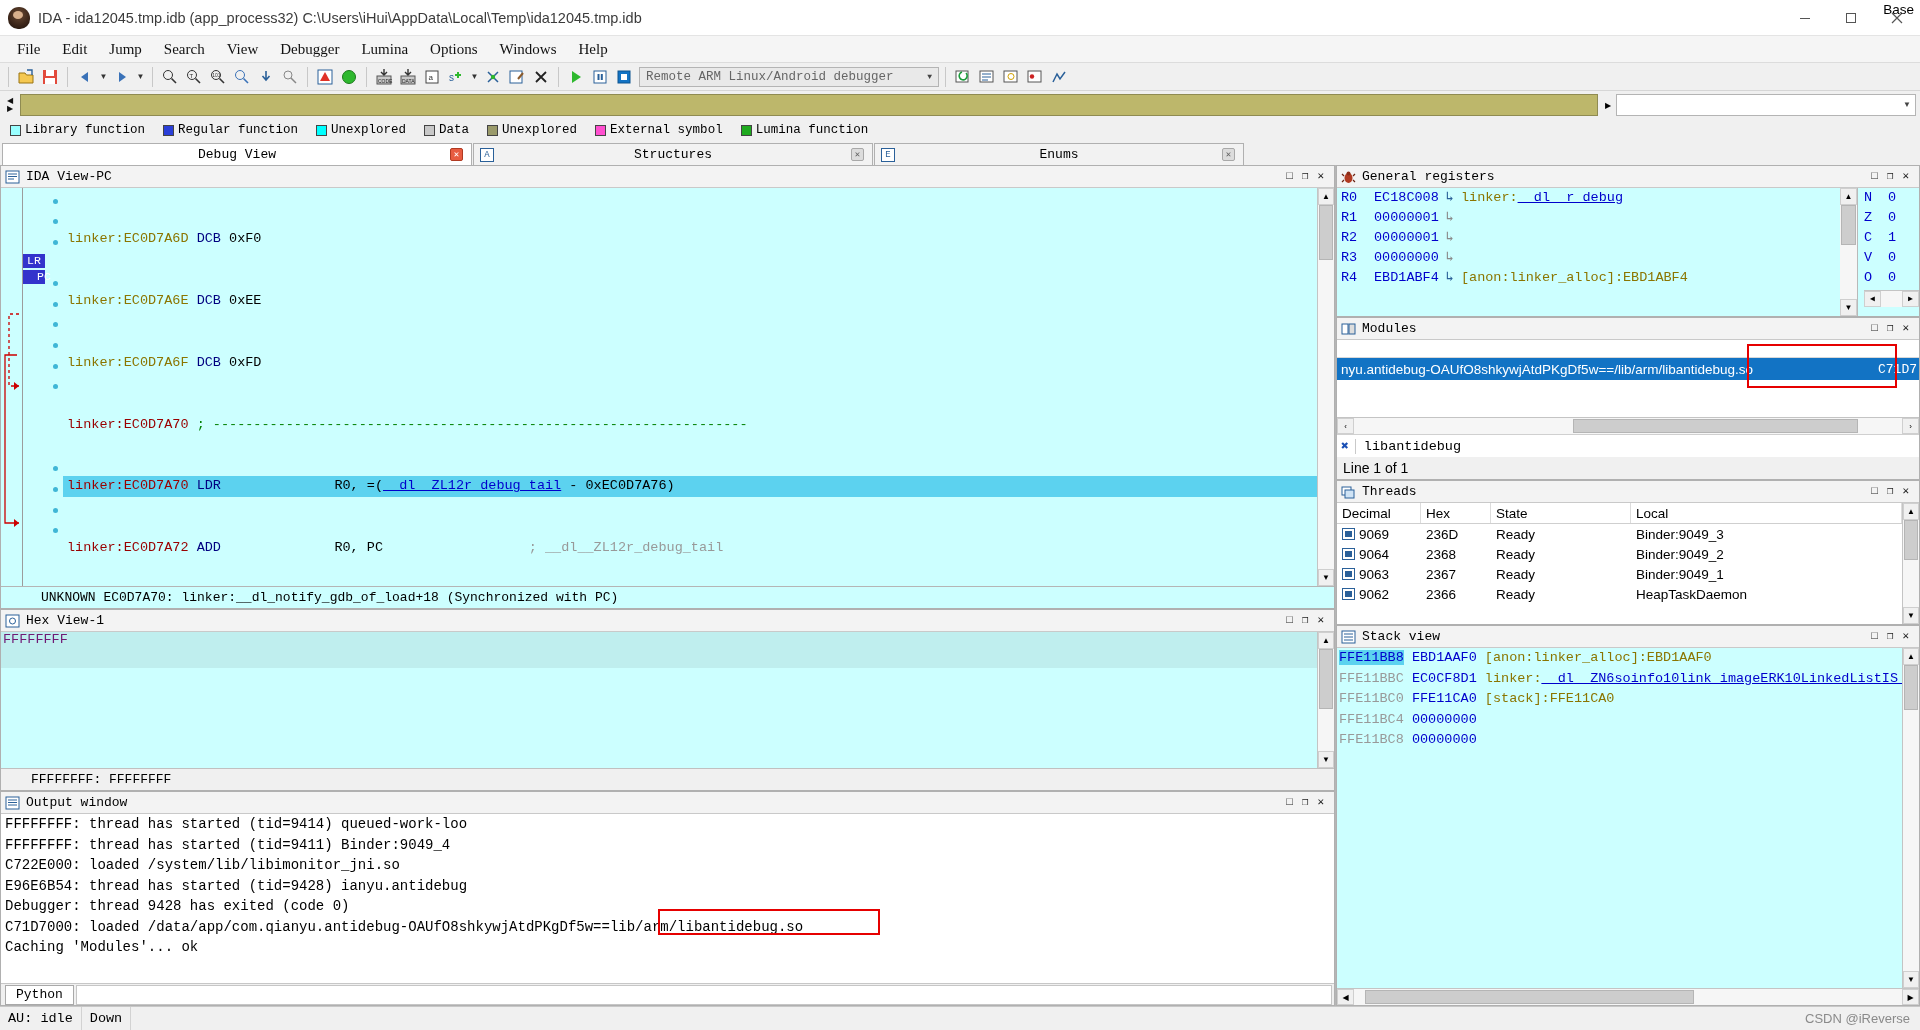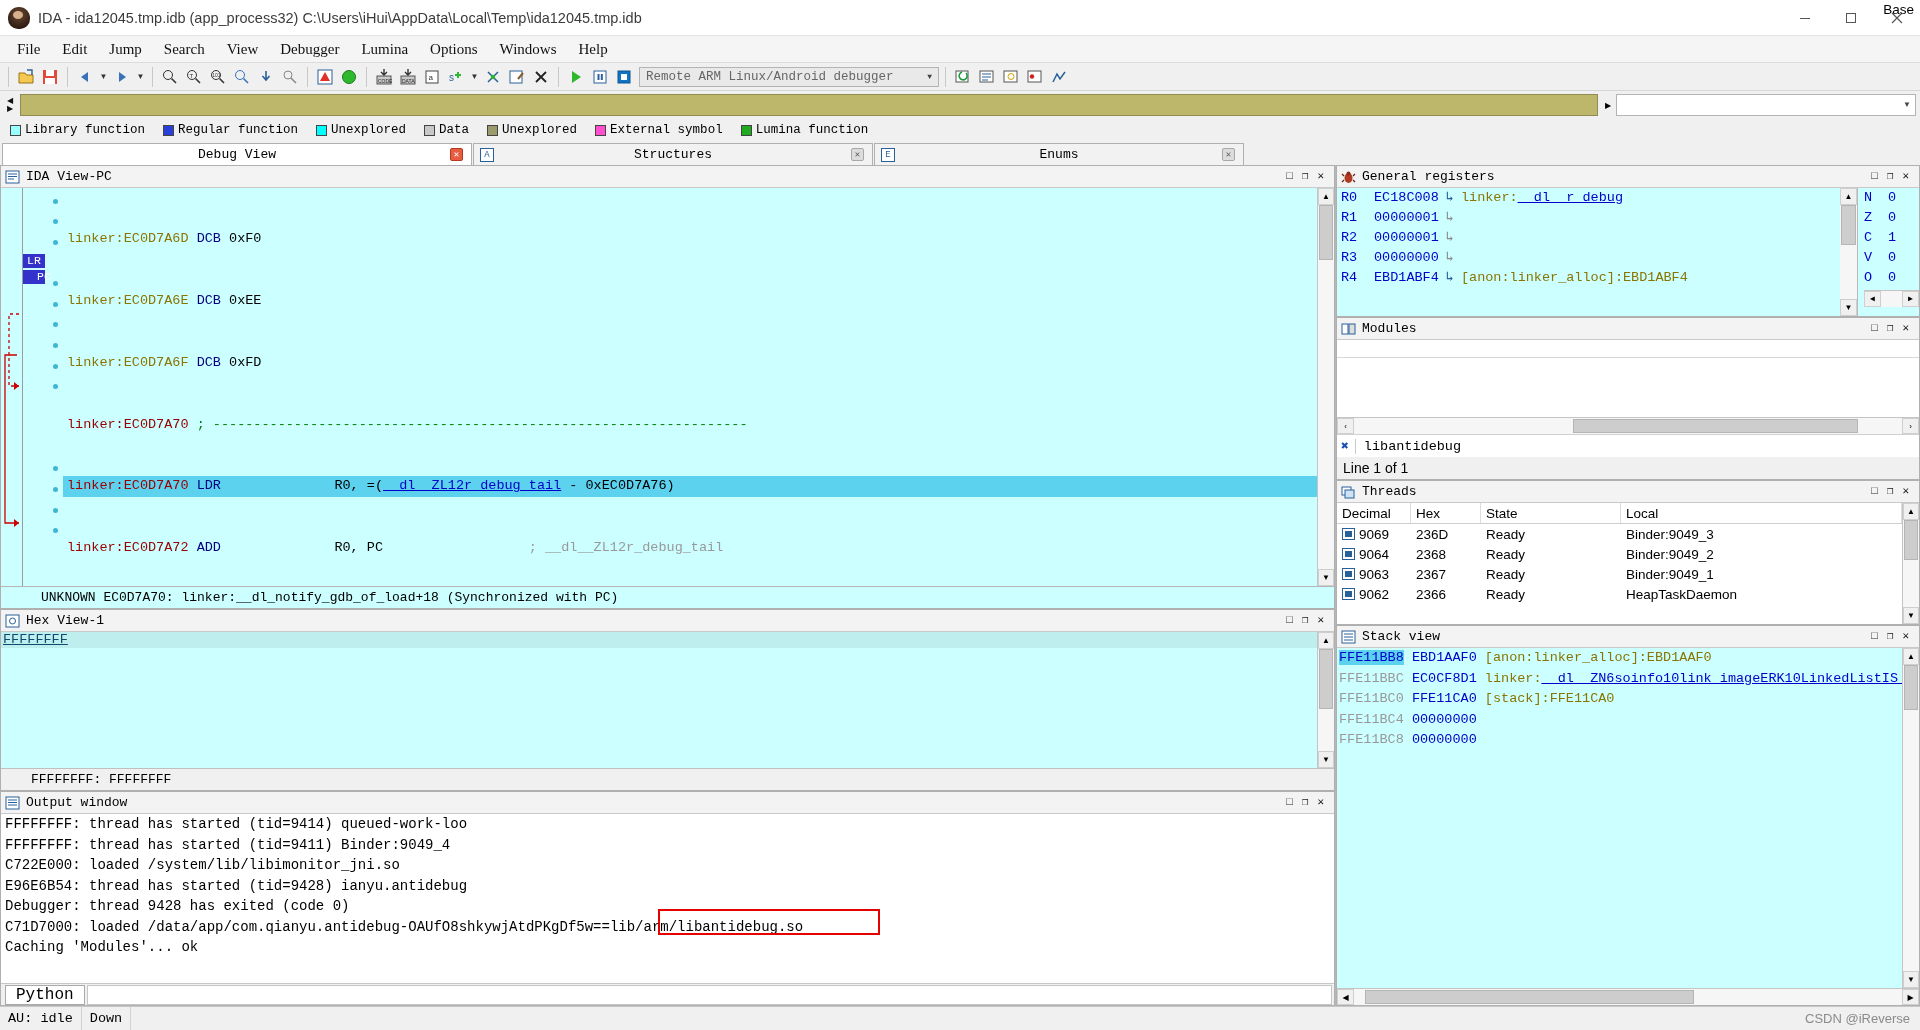--- a/index.html
+++ b/index.html
@@ -173,48 +173,48 @@
   .mod-filter .fval { border-left:1px solid #c9c9c9; padding-left:8px; flex:1;}
   .mod-line { height:22px; display:flex; align-items:center; padding-left:6px; background:#f0f0f0;
               font-family:"Liberation Sans", sans-serif; font-size:14px; flex:0 0 22px;}
 
   
   .th-table { flex:1; display:flex; flex-direction:column; min-height:0; background:#fff; font-family:"Liberation Sans", sans-serif; font-size:13.5px;}
   .th-head { display:flex; height:21px; background:#fff; border-bottom:1px solid #cfcfcf; flex:0 0 21px;}
   .th-head div { padding-left:5px; border-right:1px solid #dcdcdc; display:flex; align-items:center;}
   .th-row { display:flex; height:20px; align-items:center; }
   .th-row div { padding-left:5px; display:flex; align-items:center; overflow:hidden; white-space:nowrap;}
-  .th-c0 { width:74px; } .th-c1 { width:70px; } .th-c2 { width:140px; } .th-c3 { flex:1; }
+  .th-c0 { width:84px; } .th-c1 { width:70px; } .th-c2 { width:140px; } .th-c3 { flex:1; }
   .th-icon { width:13px; height:12px; margin-right:4px; background:#fff; border:1px solid #2a6099; position:relative; flex:0 0 13px;}
   .th-icon::after{content:""; position:absolute; left:2px; top:2px; width:7px; height:6px; background:#2a6099;}
 
   
   .hex-body { flex:1; background:#ccffff; min-height:0; display:flex; flex-direction:column; position:relative;}
-  .hex-line { height:16px; font-family:"Liberation Mono", monospace; font-size:13.5px; color:#0c4a6e; padding-left:2px; background:#bfeeee;text-decoration:underline;}
+  .hex-line { height:36px; font-family:"Liberation Mono", monospace; font-size:13.5px; color:#701a75; padding-left:2px; background:#bfeeee;}
   .hex-status { height:22px; flex:0 0 22px; background:#f0f0f0; border-top:1px solid #c0c0c0; display:flex; align-items:center;
                 padding-left:30px; font-family:"Liberation Mono", monospace; font-size:13px;}
 
   
   .stk-body { flex:1; background:#ccffff; min-height:0; font-family:"Liberation Mono", monospace; font-size:13.5px; line-height:20.5px; overflow:hidden; padding-left:2px;}
   .stk-row { height:20.5px; white-space:nowrap;}
   .stk-a { color:#0000cc; }
   .stk-a.sel { background:#5cd2ef; }
   .stk-v { color:#0000cc; }
   .stk-c { color:#8b7500; }
   .stk-c .u { color:#0000cc; text-decoration:underline;}
   .stk-status { height:22px; flex:0 0 22px; background:#ccffff; border-top:1px solid #c0c0c0; display:flex; align-items:center;
                 padding-left:4px; font-family:"Liberation Mono", monospace; font-size:13px;}
 
   
   .out-body { flex:1; background:#ffffff; min-height:0; font-family:"Liberation Mono", monospace; font-size:14px; line-height:20.5px; padding-left:4px; overflow:hidden; position:relative;}
   .out-line { height:20.5px; white-space:nowrap;}
 
   .pybar { height:22px; background:#f0f0f0; display:flex; align-items:center; flex:0 0 22px; border-top:1px solid #c7c7c7;}
   .pytab { height:20px; padding:0 10px; background:#fff; border:1px solid #a9a9a9; display:flex; align-items:center;
-           font-family:"Liberation Mono", monospace; font-size:16px; margin-left:4px;}
+           font-family:"Liberation Mono", monospace; font-size:13px; margin-left:4px;}
   .pyinput { flex:1; height:20px; background:#fff; border:1px solid #c6c6c6; margin:0 2px;}
 
   .statusbar { height:24px; background:#f0f0f0; display:flex; align-items:center; flex:0 0 24px;
                font-family:"Liberation Mono", monospace; font-size:13.5px; border-top:1px solid #c7c7c7;}
   .sb-cell { padding:0 8px; height:24px; display:flex; align-items:center; border-right:1px solid #d2d2d2;}
   .watermark { margin-left:auto; padding-right:10px; color:#8a8a8a; font-family:"Liberation Sans", sans-serif; font-size:13px;}
 </style>
 </head>
 <body>
 
@@ -731,20 +731,27 @@
           <span class="panel-btns">
             <span>□</span>
             <span>❐</span>
             <span>✕</span>
           </span>
         </div>
         <div class="mod-body">
           <div class="mod-header">
             <span class="mod-colhdr">Base</span>
           </div>
+          <div style="position:relative;height:26px;">
+            <div class="mod-row">
+              <span class="mod-path">nyu.antidebug-OAUfO8shkywjAtdPKgDf5w==/lib/arm/libantidebug.so</span>
+              <span class="mod-base">C71D7</span>
+            </div>
+            <div class="redbox" style="left:410px;top:-14px;width:150px;height:44px;"></div>
+          </div>
           <div style="flex:1;background:#fff;"></div>
           <div class="hscroll">
             <div class="sb-btn">‹</div>
             <div class="sb-track">
                 <div class="sb-thumb" style="left:40%;right:8%;"></div>
               </div>
             <div class="sb-btn">›</div>
           </div>
           <div class="mod-filter">
             <span class="fx">✖</span>

